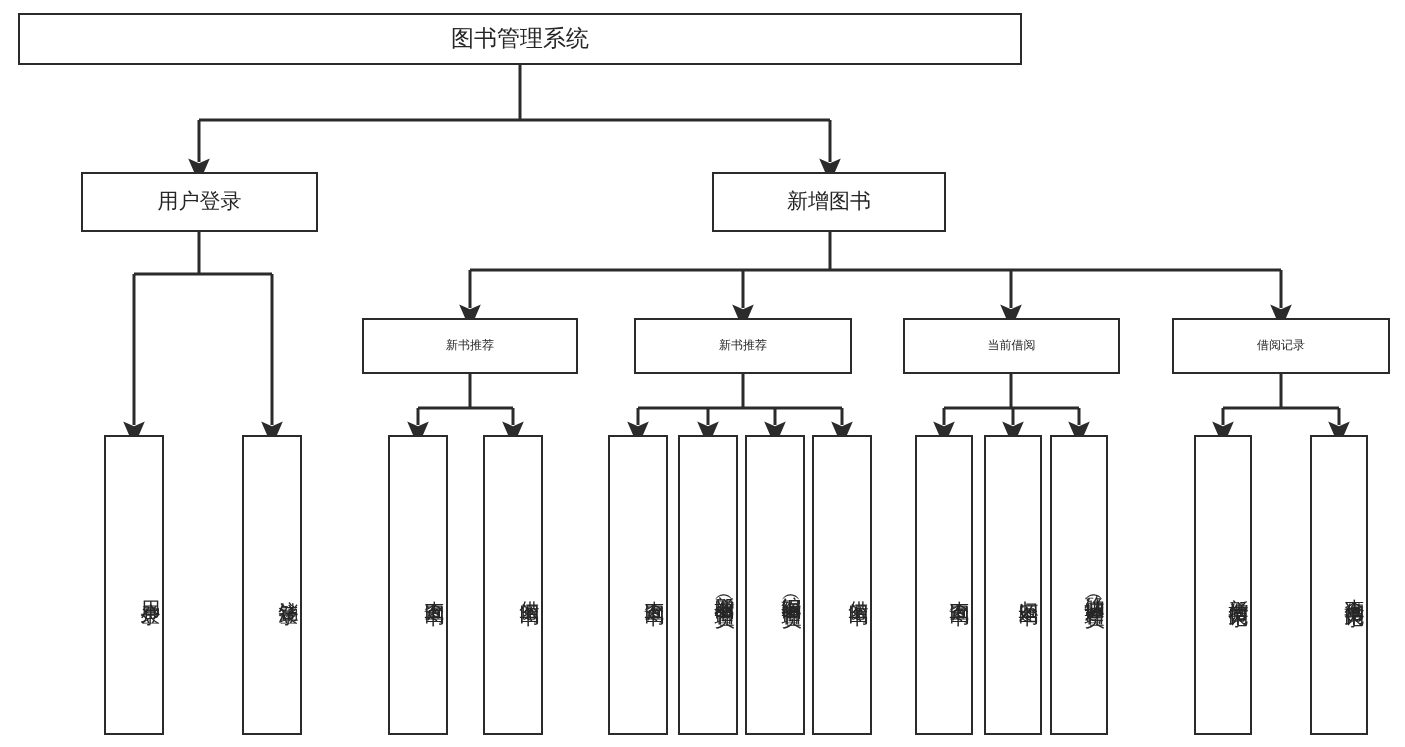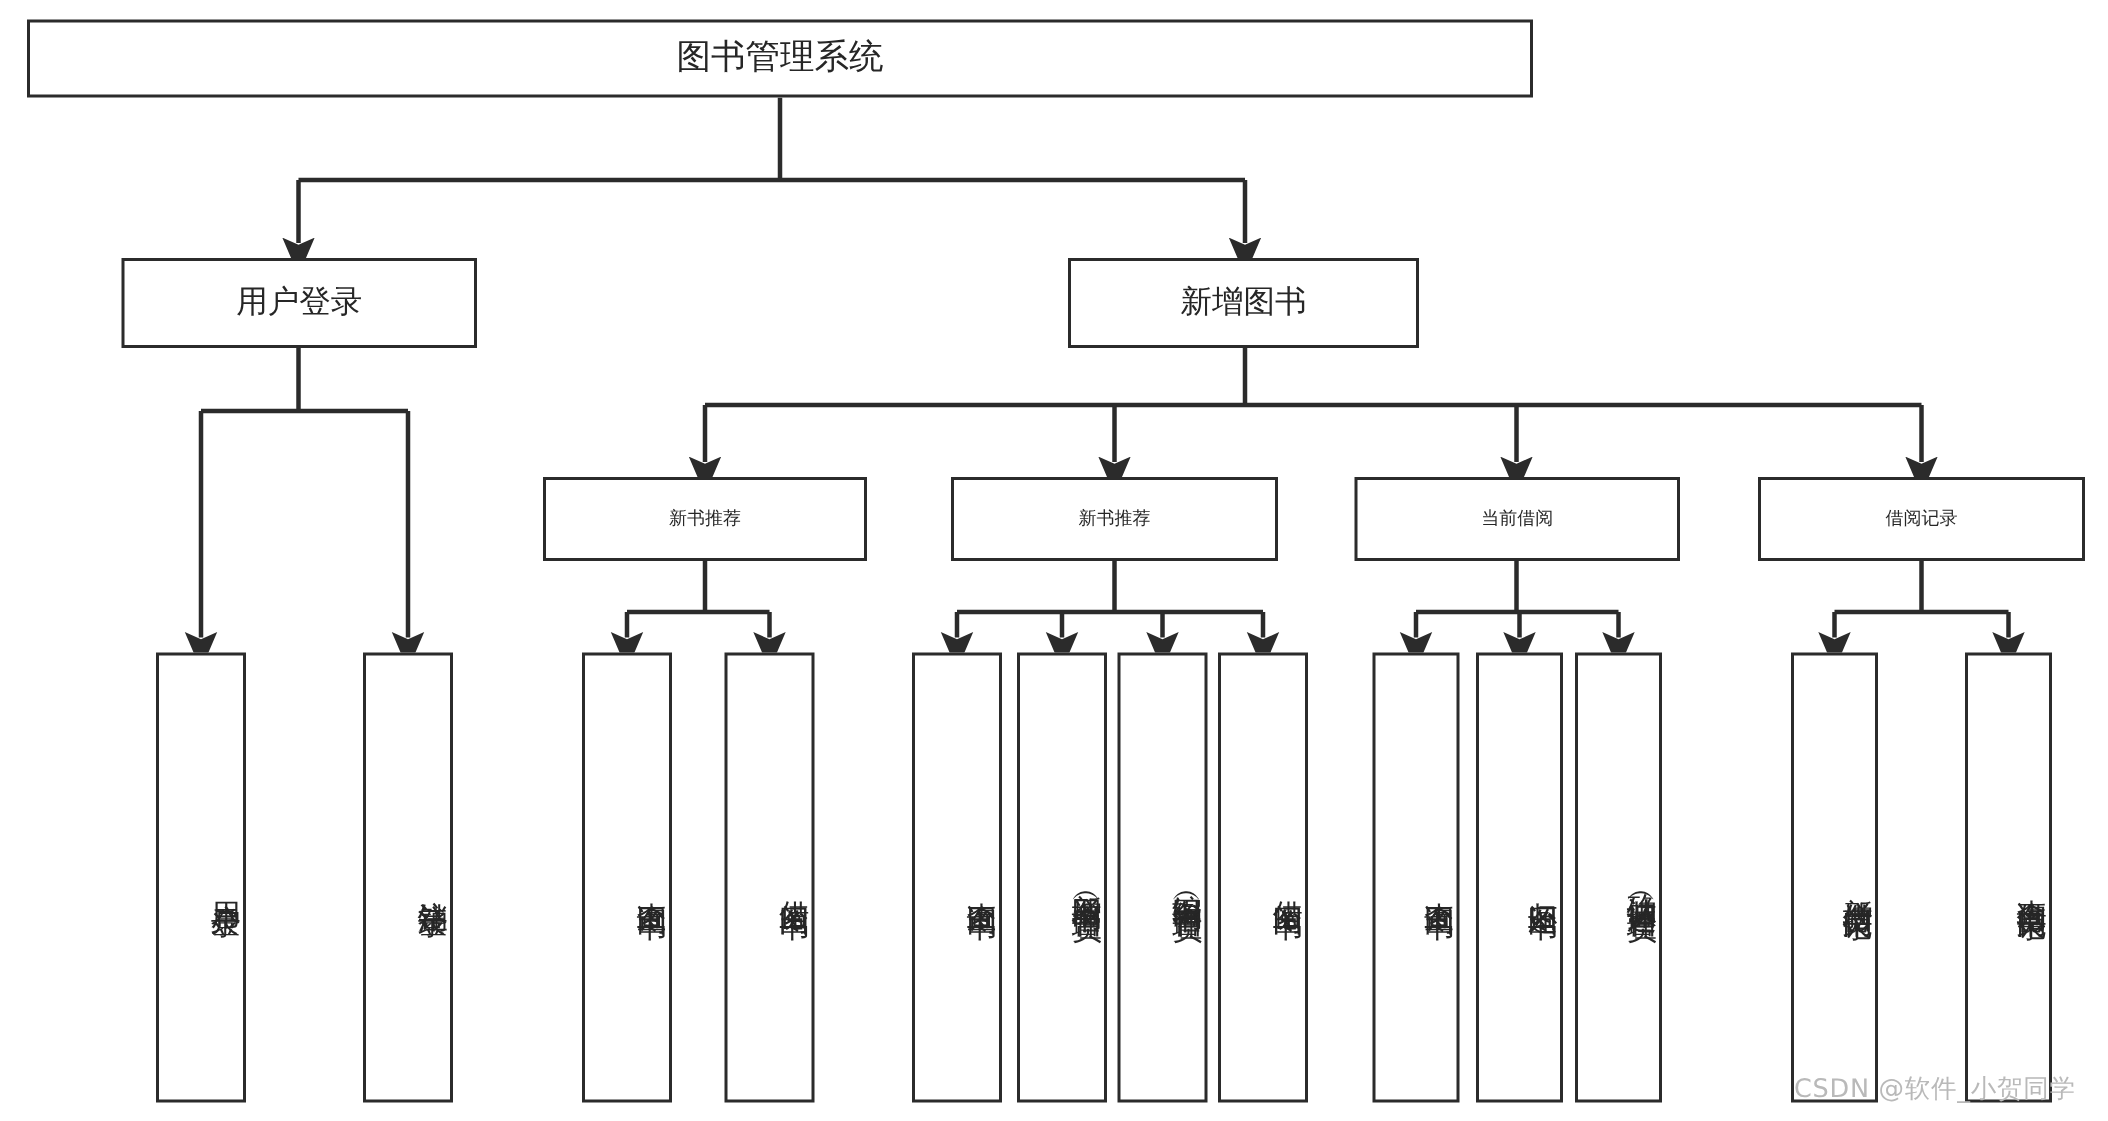--- a/index.html
+++ b/index.html
@@ -198,15 +198,14 @@
   <div class="node leaf" style="left:1050px; top:435px; width:58px; height:300px;">
     <span class="vtext">确认归还（管理员）</span>
   </div>
   <div class="node leaf" style="left:1194px; top:435px; width:58px; height:300px;">
     <span class="vtext">新增借阅记录</span>
   </div>
   <div class="node leaf" style="left:1310px; top:435px; width:58px; height:300px;">
     <span class="vtext">查询借阅记录</span>
   </div>
 
-  <div class="watermark" style="left:1196px; top:714px;">CSDN @软件_小贺同学</div>
 
 </div>
 
 </body></html>

